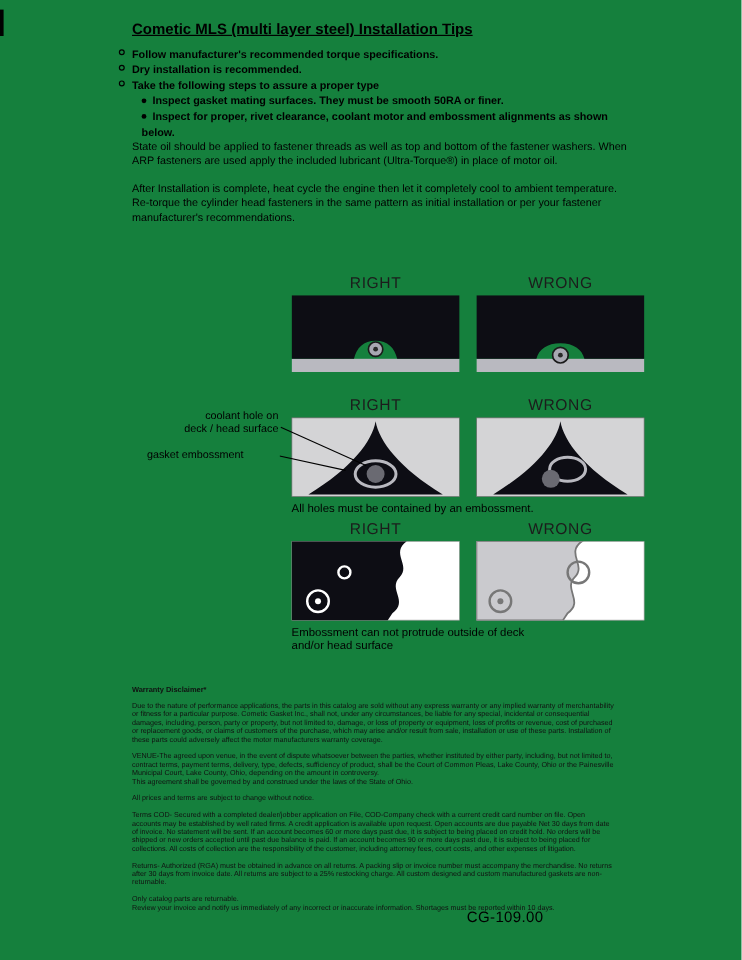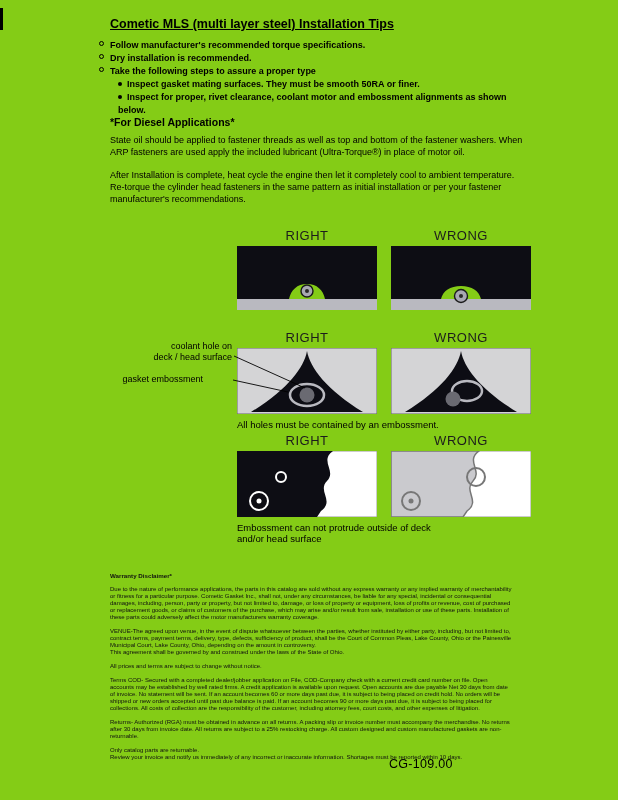--- a/index.html
+++ b/index.html
@@ -1,18 +1,18 @@
 <!DOCTYPE html>
 <html><head>
 <meta charset="utf-8">
 <style>
   * { margin:0; padding:0; box-sizing:border-box; }
   html,body { background:#ffffff; }
   .page {
-    position:relative; width:618px; height:800px; background:#84cc16;
+    position:relative; width:618px; height:800px; background:#15803d;
     font-family:"Liberation Sans", sans-serif; color:#000; overflow:hidden;
   }
   .artifact { position:absolute; left:0; top:8px; width:3px; height:22px; background:#000; }
 
   .title {
     position:absolute; left:110px; top:17px;
     font-size:12.5px; font-weight:bold; text-decoration:underline;
   }
 
   .bullets { position:absolute; left:99px; top:39px; width:432px; font-size:9px; line-height:13px;font-weight:bold; }
@@ -25,21 +25,21 @@
   .b2::before {
     content:""; display:inline-block; width:4px; height:4px;
     background:#000; border-radius:50%; margin-right:5px; vertical-align:1.5px;
   }
 
   .diesel { position:absolute; left:110px; top:116px; width:414px; font-size:9px; line-height:12px; }
   .diesel h2 { font-size:10.5px; font-weight:bold; margin-bottom:6px; }
   .diesel p { margin-bottom:11px; }
   .diesel p.note { margin-bottom:0; }
 
-  .diagram { position:absolute; left:237px; width:332px; }
+  .diagram { position:absolute; left:243px; width:332px; }
   .dg-headers { display:flex; gap:14px; margin-bottom:3px; }
   .dg-headers span { width:140px; text-align:center; font-size:13px; letter-spacing:0.5px; color:#1c1c1c; }
   .dg-panels { display:flex; gap:14px; }
   .dg-caption { margin-top:5px; font-size:9.5px; white-space:pre-line; }
 
   .lbl { position:absolute; font-size:9px; line-height:10.5px; text-align:right; white-space:pre-line; }
   .lbl1 { left:116px; top:341px; width:116px; }
   .lbl2 { left:106px; top:374px; width:97px; }
   .leader { position:absolute; left:233px; top:350px; z-index:3; }
 
@@ -60,21 +60,20 @@
 
   <div class="bullets">
     <div class="b b1">Follow manufacturer's recommended torque specifications.</div>
     <div class="b b1">Dry installation is recommended.</div>
     <div class="b b1">Take the following steps to assure a proper type</div>
     <div class="b b2">Inspect gasket mating surfaces.  They must be smooth 50RA or finer.</div>
     <div class="b b2">Inspect for proper, rivet clearance, coolant motor and embossment alignments as shown below.</div>
   </div>
 
   <section class="diesel">
-    <h2>*For Diesel Applications*</h2>
     <p>State oil should be applied to fastener threads as well as top and bottom of the fastener washers. When ARP fasteners are used apply the included lubricant (Ultra-Torque®) in place of motor oil.</p>
     <p>After Installation is complete, heat cycle the engine then let it completely cool to ambient temperature. Re-torque the cylinder head fasteners in the same pattern as initial installation or per your fastener manufacturer's recommendations.</p>
   </section>
 
   <div class="diagram" style="top:228px">
     <div class="dg-headers">
       <span>RIGHT</span>
       <span>WRONG</span>
     </div>
     <div class="dg-panels">

